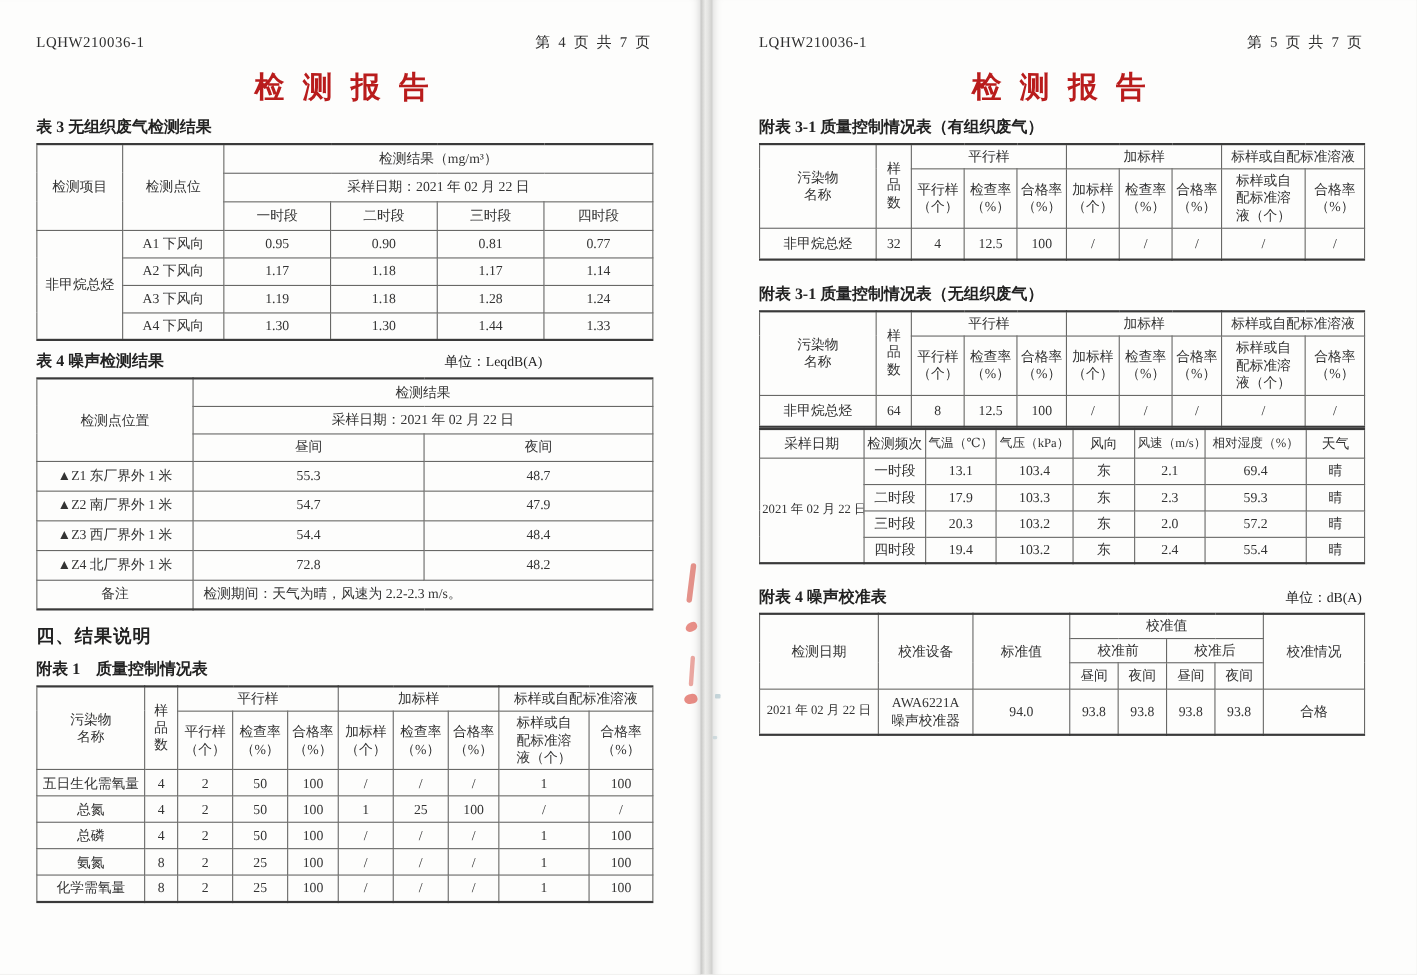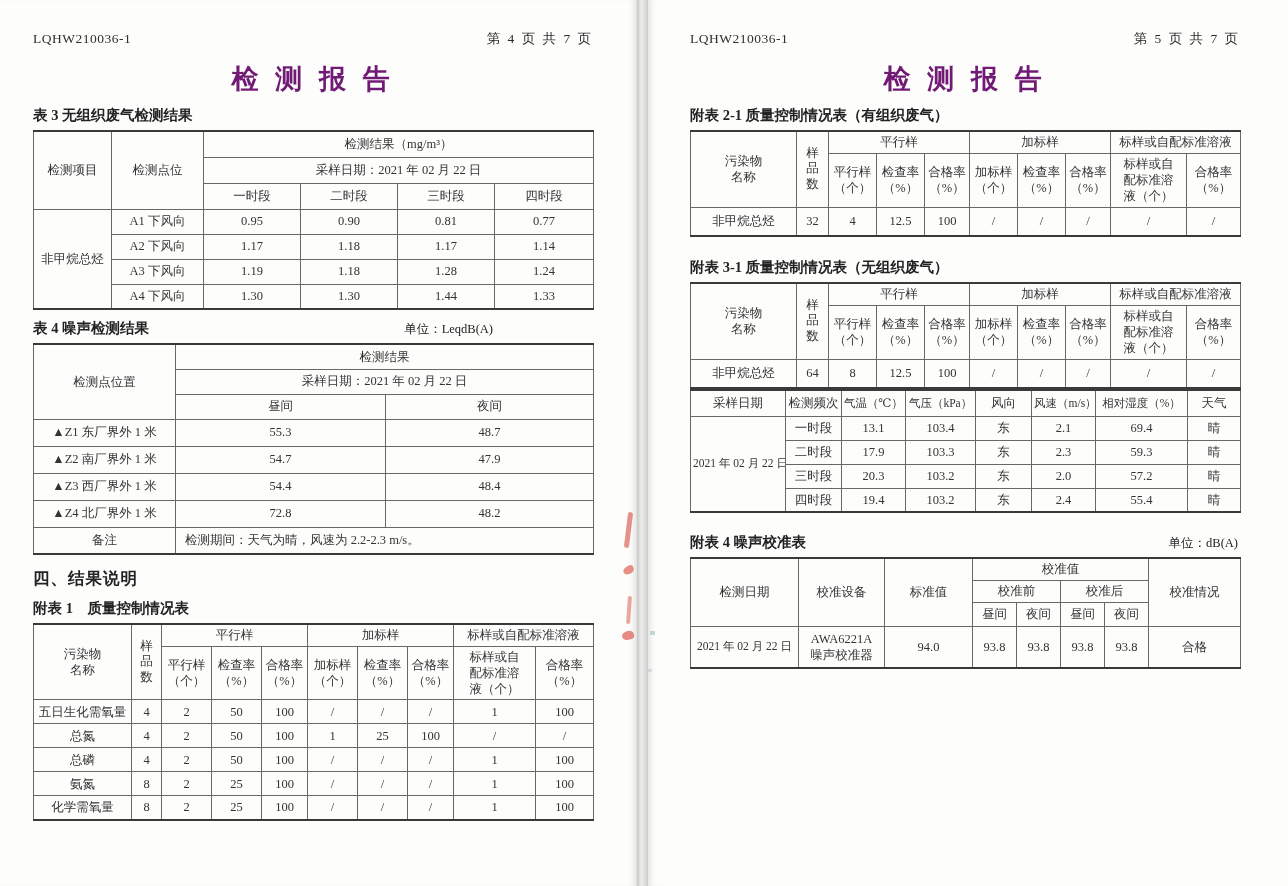--- a/index.html
+++ b/index.html
@@ -21,21 +21,21 @@
   .content { position:relative; }
   .left  .content { margin:30px 0 0 33px; width:560px; }
   .right .content { margin:30px 0 0 42px; width:550px; }
 
   .doc-header { display:flex; justify-content:space-between; align-items:baseline; font-size:13.5px;gap:20px; }
   .doc-number { letter-spacing:.5px; }
   .page-indicator { letter-spacing:2px; }
 
   .report-title {
     text-align:center; font-size:27px; font-weight:600;
-    letter-spacing:5px; margin-top:13px; color:#701a75;
+    letter-spacing:5px; margin-top:13px; color:#b91c1c;
   }
 
   .table-title { position:relative; text-align:left; font-weight:700; font-size:14.5px; margin:9px 0 5px; color:#222; }
   .unit-label { position:absolute; top:2px; font-weight:400; font-size:12.5px; }
   .unit-t4 { right:100px; }
   .unit-a4 { right:2px; }
 
   .section-heading { font-size:16.5px; font-weight:700; margin:13px 0 2px; color:#222; letter-spacing:1px; }
 
   table {
@@ -315,21 +315,21 @@
 <div class="page right">
   <div class="content">
 
     <div class="doc-header">
       <span class="doc-number">LQHW210036-1</span>
       <span class="page-indicator">第 5 页 共 7 页</span>
     </div>
 
     <div class="report-title">检 测 报 告</div>
 
-    <div class="table-title">附表 2-1 质量控制情况表（有组织废气）</div>
+    <div class="table-title">附表 3-1 质量控制情况表（有组织废气）</div>
 
     <table class="qc qc-r">
       <colgroup>
           <col style="width:106px">
           <col style="width:32px">
           <col style="width:48px">
           <col style="width:48px">
           <col style="width:45px">
           <col style="width:48px">
           <col style="width:48px">

